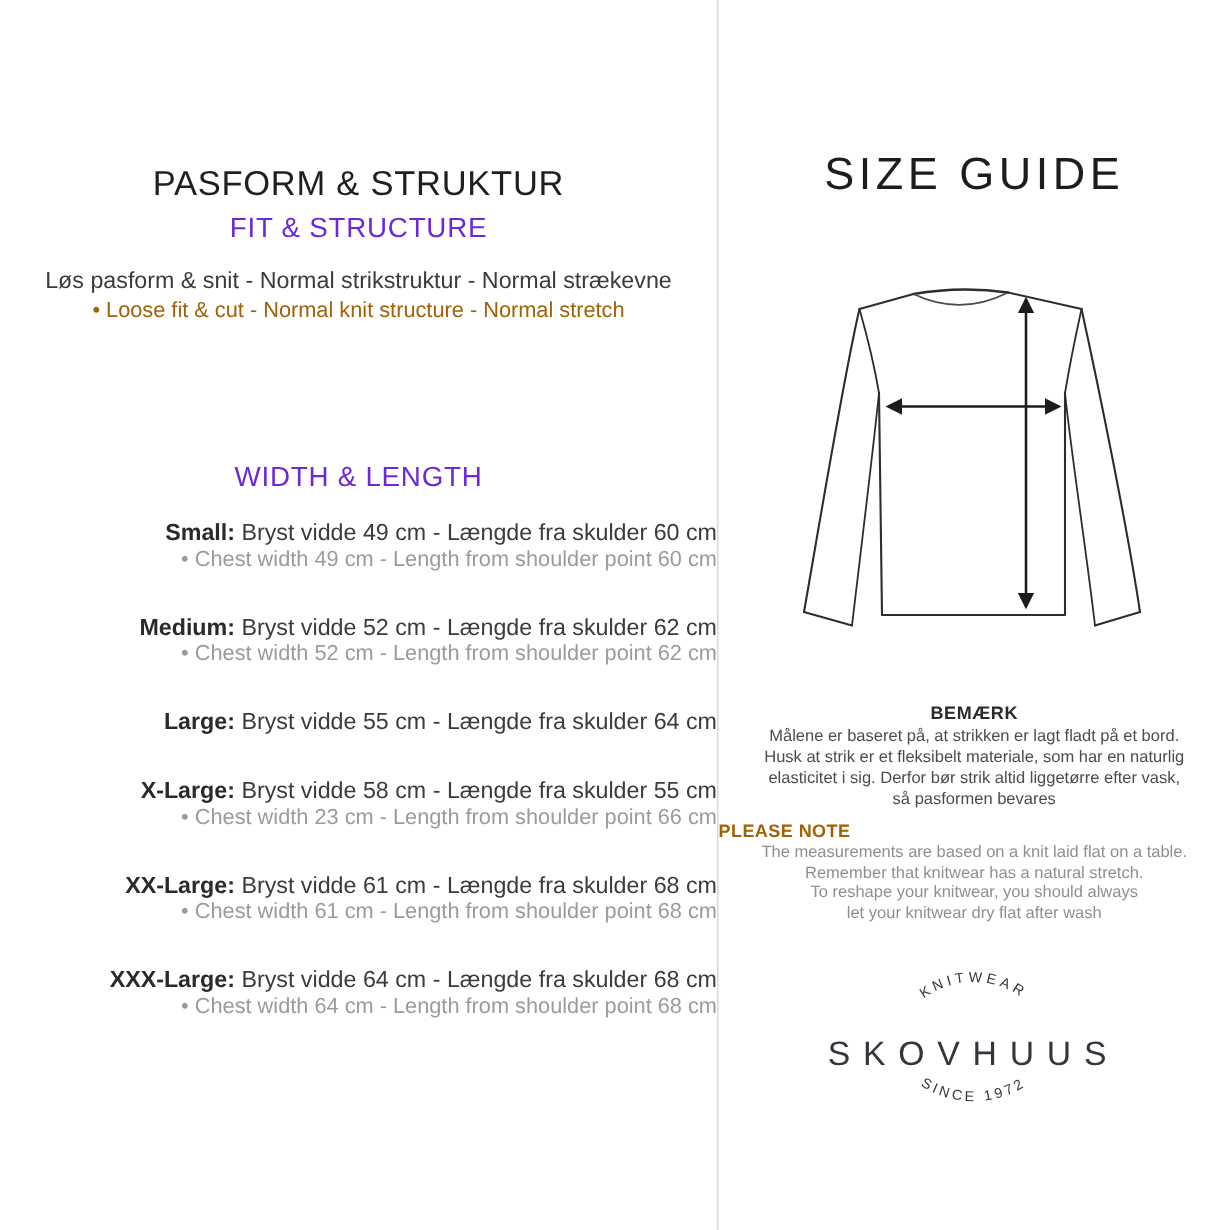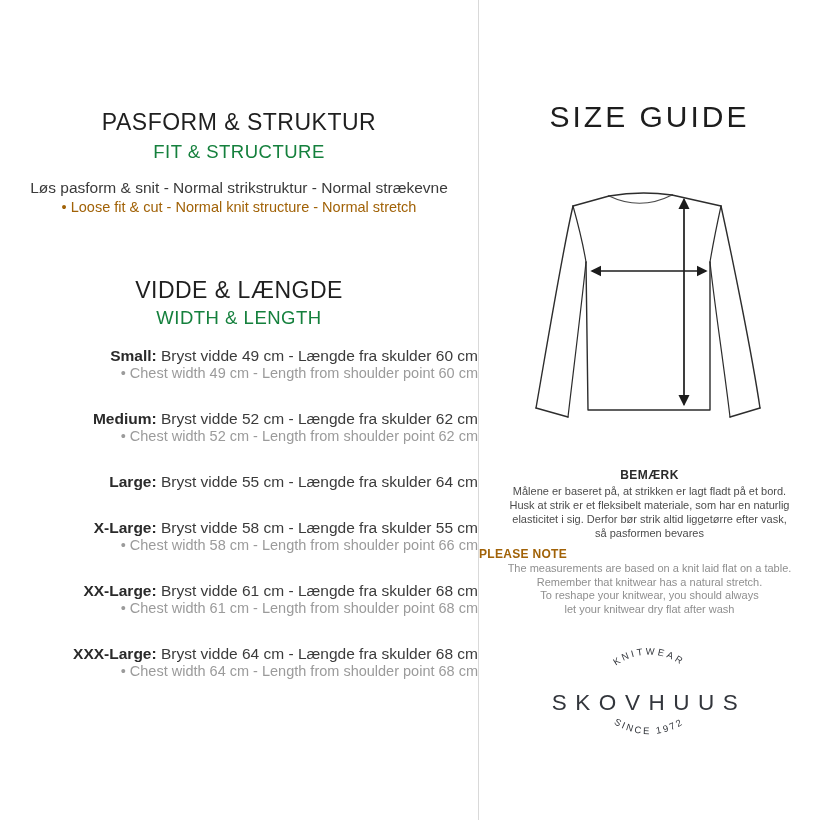--- a/index.html
+++ b/index.html
@@ -7,21 +7,21 @@
   body { font-family:"Liberation Sans", sans-serif; }
   .canvas { position:relative; width:820px; height:820px; background:#ffffff; overflow:hidden; }
 
   .divider { position:absolute; left:478px; top:0; width:1px; height:820px; background:#d9d9d9; }
 
   
   .left-col  { position:absolute; left:0; top:0; width:478px; height:820px; }
   .right-col { position:absolute; left:479px; top:0; width:341px; height:820px; }
 
   .sec-title { position:absolute; width:100%; text-align:center; font-size:23px; letter-spacing:.5px; color:#1f1f1f; font-weight:400; }
-  .sec-sub   { position:absolute; width:100%; text-align:center; font-size:18.5px; letter-spacing:.5px; color:#15803d; font-weight:400; }
+  .sec-sub   { position:absolute; width:100%; text-align:center; font-size:18.5px; letter-spacing:.5px; color:#6d28d9; font-weight:400; }
 
   .fit-da { position:absolute; top:179px; width:100%; text-align:center; font-size:15.5px; color:#3b3b3b; }
   .fit-en { position:absolute; top:199px; width:100%; text-align:center; font-size:14.5px; color:#a16207; }
 
   .size-rows { position:absolute; top:346px; left:0; width:100%; }
   .size-row  { text-align:right; margin-bottom:27px; }
   .size-da   { font-size:15.5px; line-height:19px; color:#3b3b3b; }
   .size-da b { font-weight:700; color:#2a2a2a; }
   .size-en   { font-size:14.5px; line-height:17px; color:#9b9b9b; }
 
@@ -48,38 +48,37 @@
   <div class="divider"></div>
 
   <div class="left-col">
 
     <div class="sec-title" style="top:109px">PASFORM &amp; STRUKTUR</div>
     <div class="sec-sub" style="top:141px">FIT &amp; STRUCTURE</div>
 
     <div class="fit-da">Løs pasform &amp; snit - Normal strikstruktur - Normal strækevne</div>
     <div class="fit-en">• Loose fit &amp; cut - Normal knit structure - Normal stretch</div>
 
-    <div class="sec-title" style="top:277px">VIDDE &amp; LÆNGDE</div>
     <div class="sec-sub" style="top:307px">WIDTH &amp; LENGTH</div>
 
     <div class="size-rows">
       <div class="size-row">
         <div class="size-da"><b>Small:</b> <span>Bryst vidde 49 cm - Længde fra skulder 60 cm</span></div>
         <div class="size-en">• Chest width 49 cm - Length from shoulder point 60 cm</div>
       </div>
       <div class="size-row">
         <div class="size-da"><b>Medium:</b> <span>Bryst vidde 52 cm - Længde fra skulder 62 cm</span></div>
         <div class="size-en">• Chest width 52 cm - Length from shoulder point 62 cm</div>
       </div>
       <div class="size-row">
         <div class="size-da"><b>Large:</b> <span>Bryst vidde 55 cm - Længde fra skulder 64 cm</span></div>
       </div>
       <div class="size-row">
         <div class="size-da"><b>X-Large:</b> <span>Bryst vidde 58 cm - Længde fra skulder 55 cm</span></div>
-        <div class="size-en">• Chest width 58 cm - Length from shoulder point 66 cm</div>
+        <div class="size-en">• Chest width 23 cm - Length from shoulder point 66 cm</div>
       </div>
       <div class="size-row">
         <div class="size-da"><b>XX-Large:</b> <span>Bryst vidde 61 cm - Længde fra skulder 68 cm</span></div>
         <div class="size-en">• Chest width 61 cm - Length from shoulder point 68 cm</div>
       </div>
       <div class="size-row">
         <div class="size-da"><b>XXX-Large:</b> <span>Bryst vidde 64 cm - Længde fra skulder 68 cm</span></div>
         <div class="size-en">• Chest width 64 cm - Length from shoulder point 68 cm</div>
       </div>
     </div>

